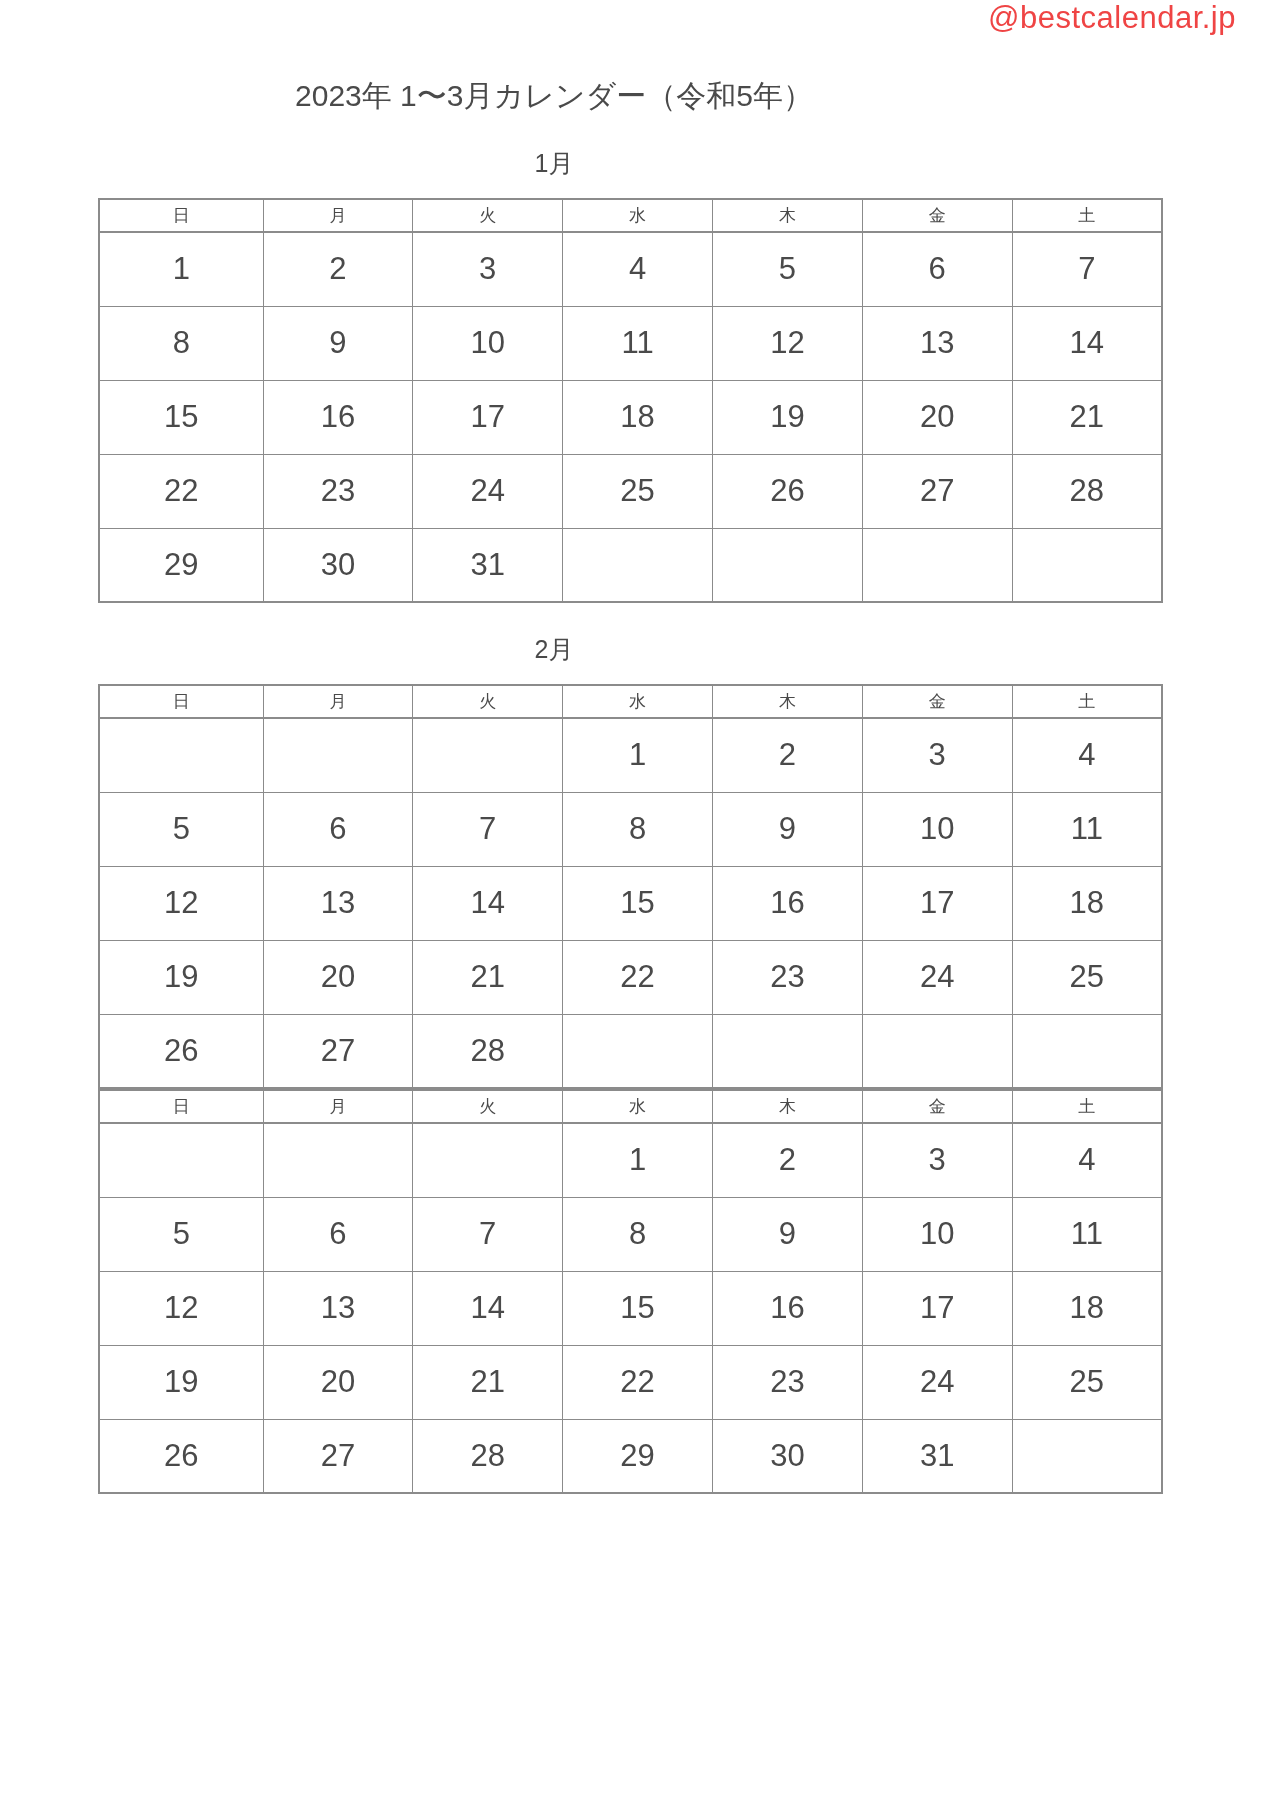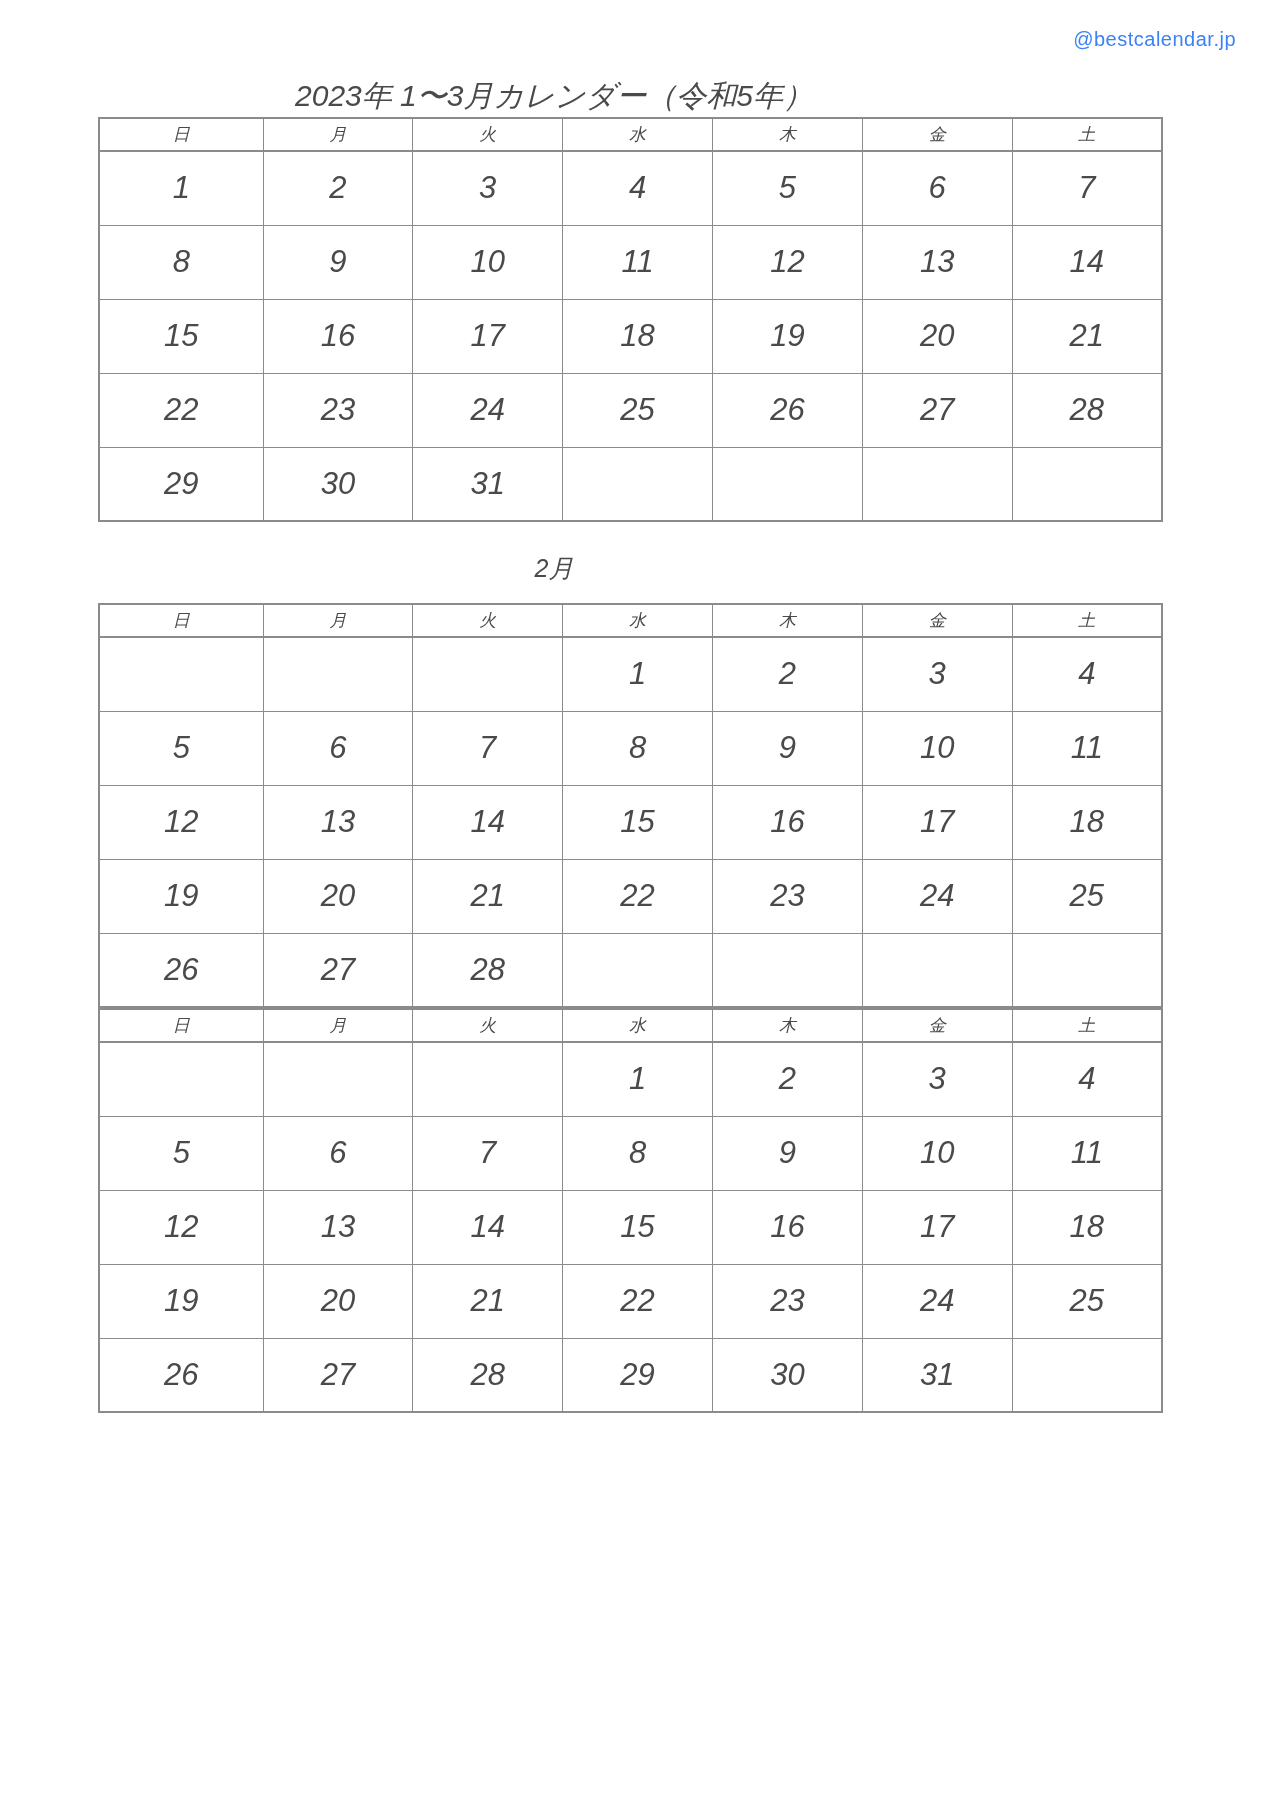--- a/index.html
+++ b/index.html
@@ -7,29 +7,28 @@
   body {
     width: 1280px;
     height: 1811px;
     position: relative;
     font-family: "Liberation Sans", "DejaVu Sans", sans-serif;
     color: #4a4a4a;
     overflow: hidden;
   }
   .watermark {
     position: absolute;
-    top: 28px;
+    top: 0;
     right: 44px;
-    font-size: 20px;
-    color: #3b82f6;
+    font-size: 31px;
+    color: #ef4444;
     letter-spacing: 0.5px;
   }
   .content {
     padding-top: 76px;
-    font-style: italic;
   }
   
   .centered-band {
     width: 912px;
     margin-left: 98px;
     text-align: center;
   }
   .page-title {
     font-size: 30px;
     font-weight: 500;
@@ -78,20 +77,21 @@
 </head>
 <body>
 
 <div class="watermark">@bestcalendar.jp</div>
 
 <div class="content">
   <h1 class="page-title centered-band">2023年 1〜3月カレンダー（令和5年）</h1>
 
   <div id="months-root">
       <section class="month-block">
+        <h2 class="month-label centered-band">1月</h2>
         <table class="cal">
           <colgroup>
             <col class="first">
             <col>
             <col>
             <col>
             <col>
             <col>
             <col>
           </colgroup>

